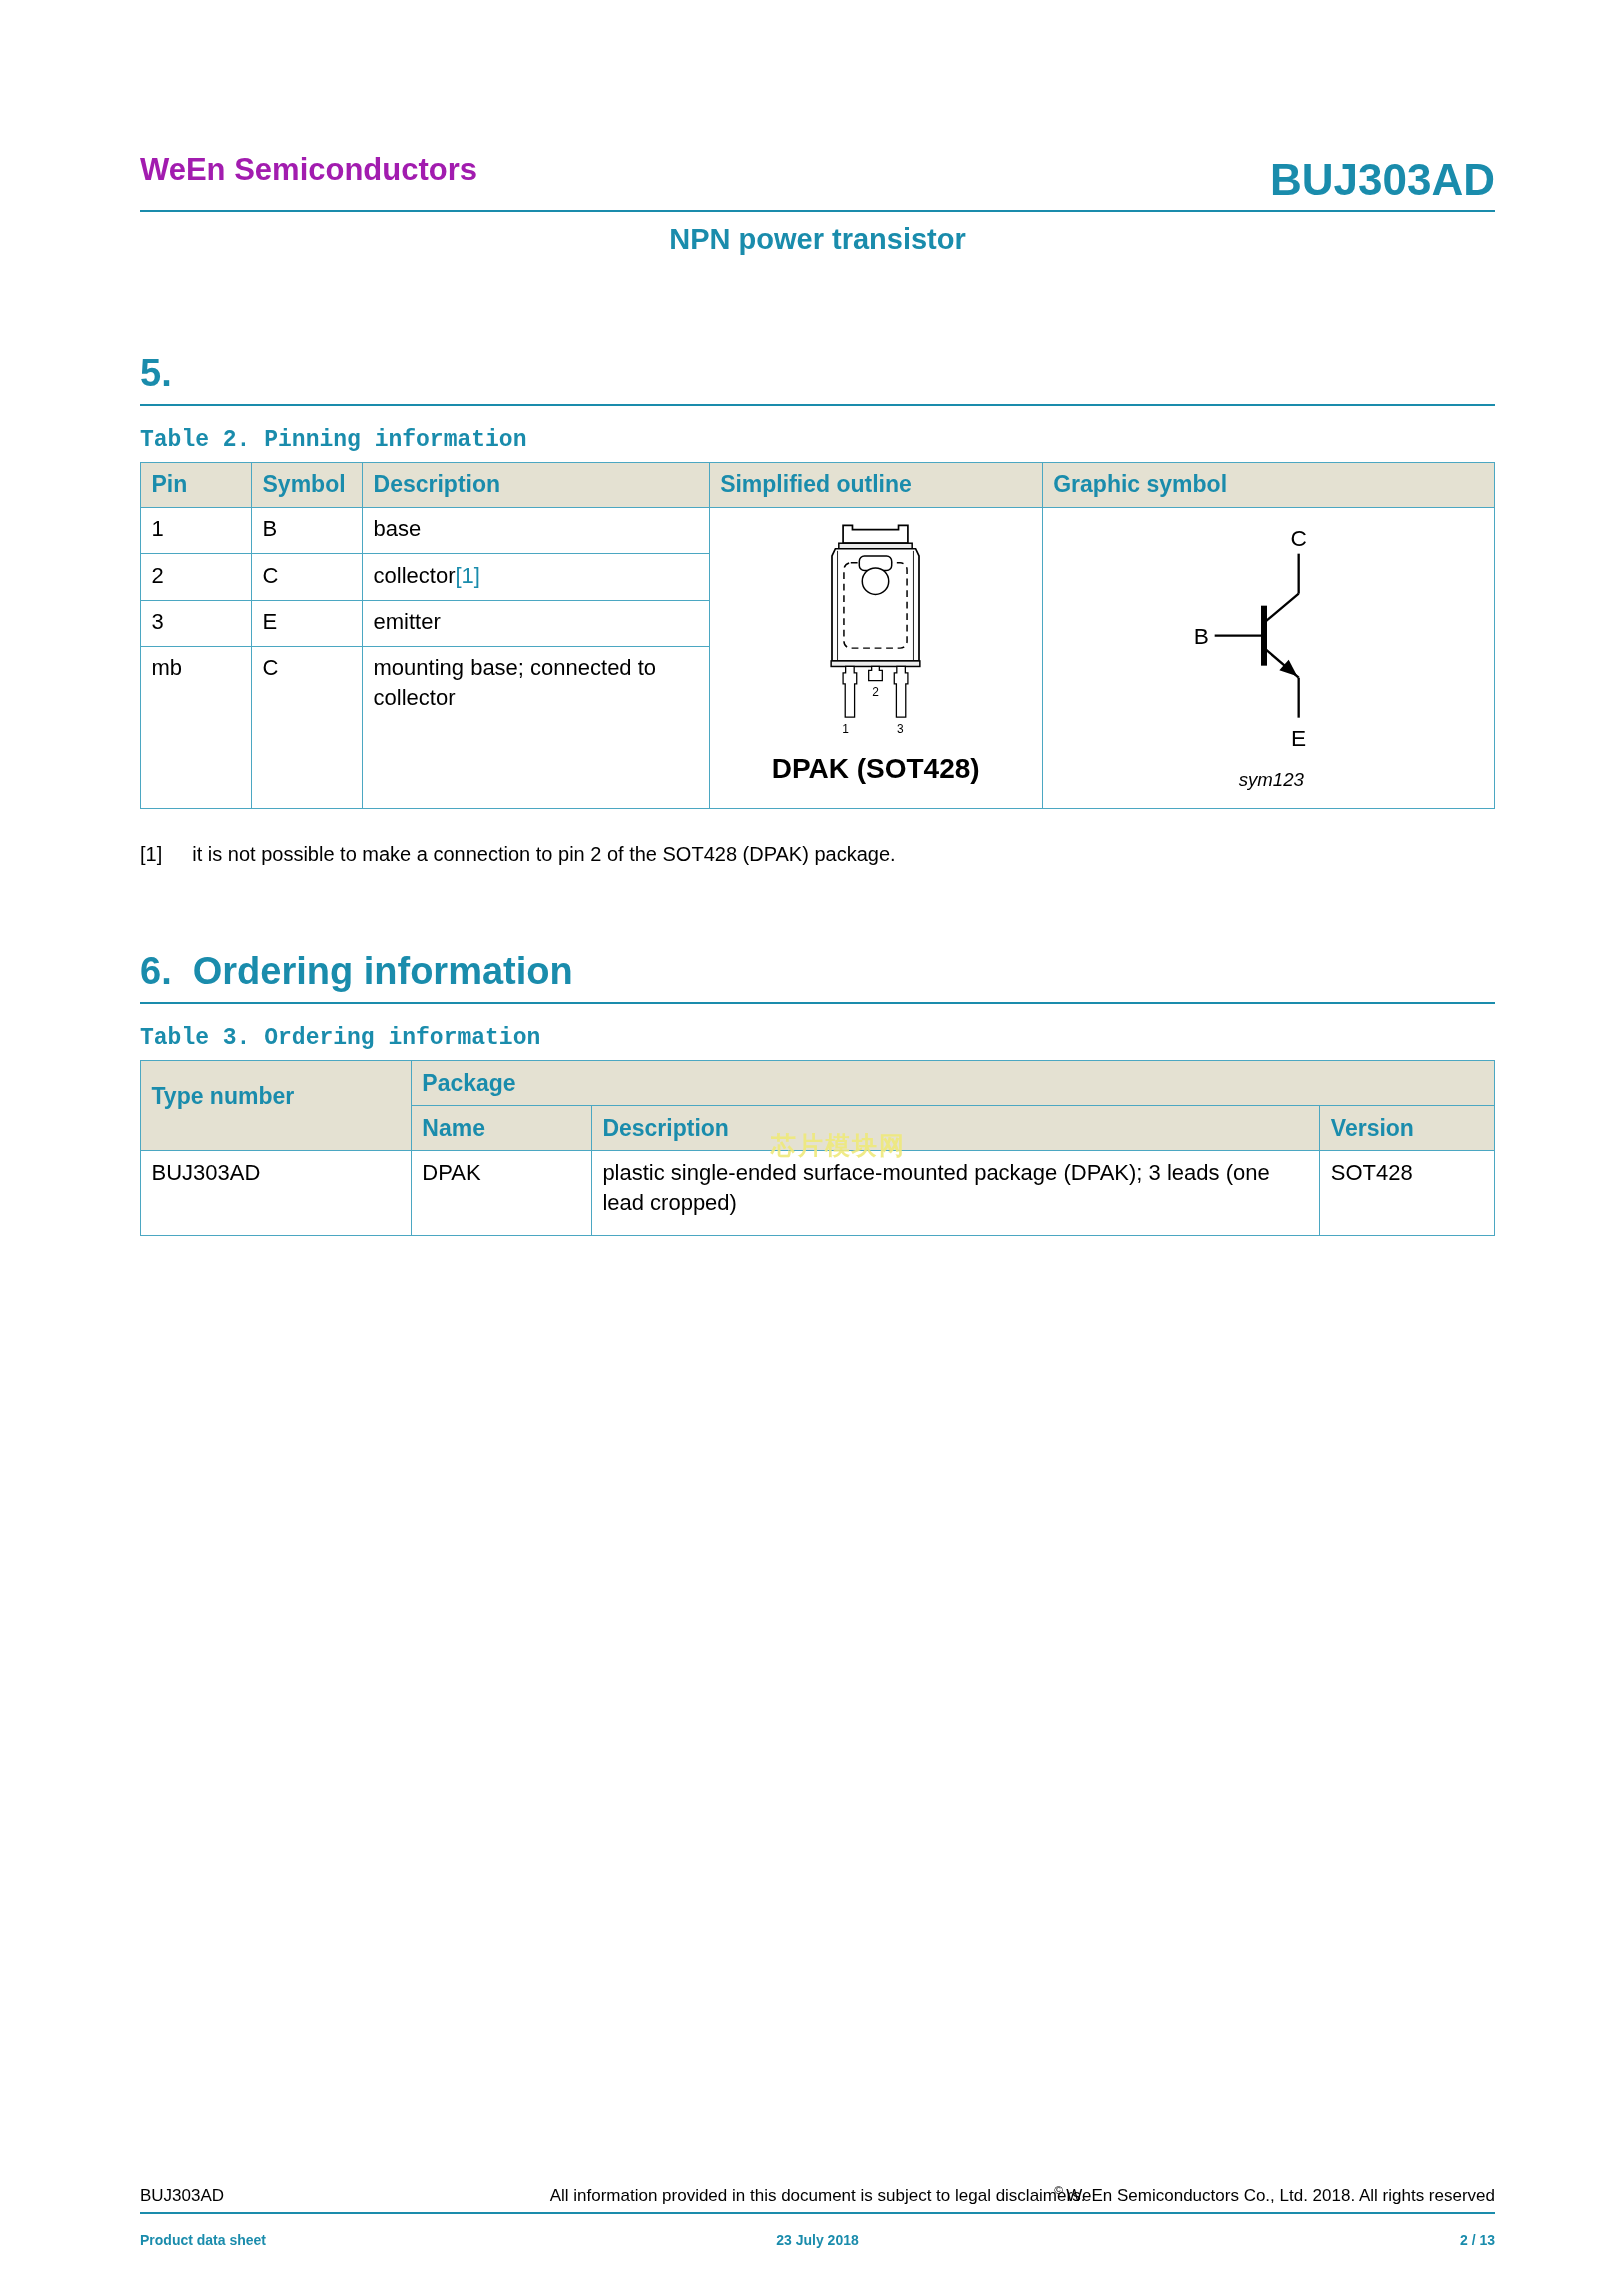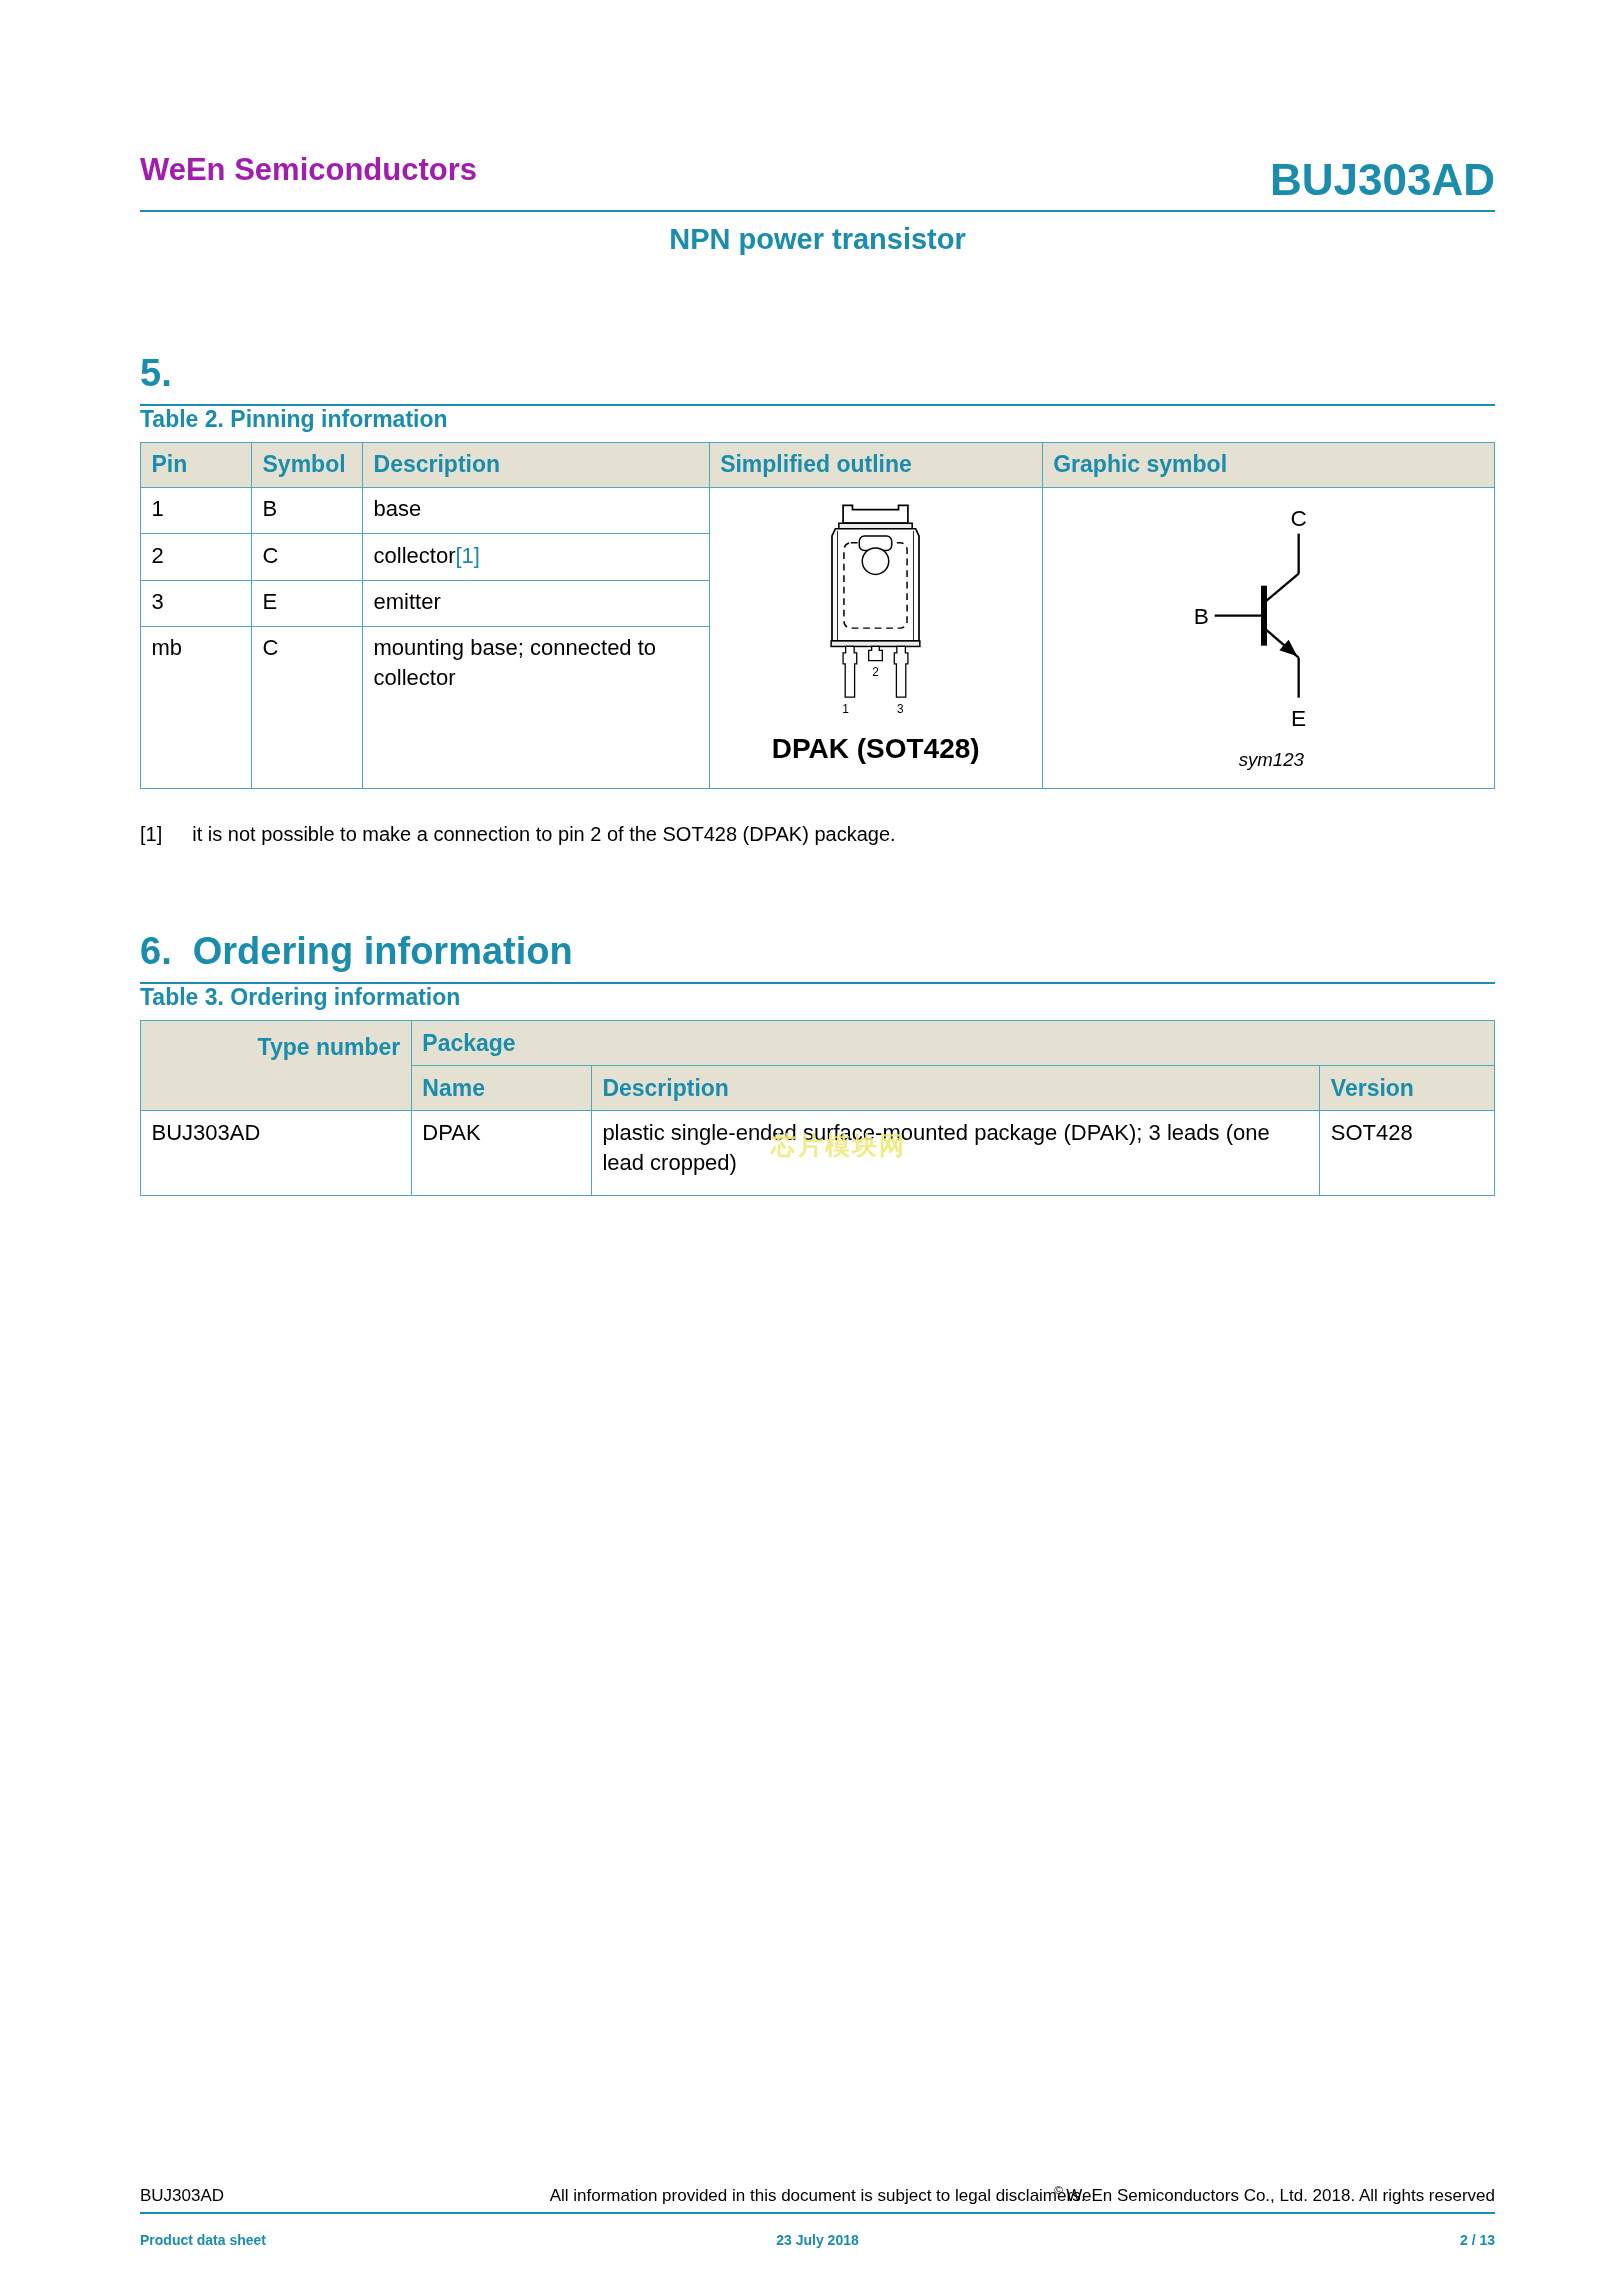--- a/index.html
+++ b/index.html
@@ -12,21 +12,21 @@
            margin-top:152px;border-bottom:2.6px solid #1A8CAC;}
   .brand{font-size:31px;font-weight:bold;color:#a21caf;margin-bottom:22px;}
   .part-title{font-size:44px;font-weight:bold;color:#1A8CAC;margin-bottom:5.2px;}
   .subtitle{text-align:center;font-size:29px;font-weight:bold;color:#1A8CAC;margin-top:10.5px;}
 
   
   .sec-h{display:flex;gap:21px;font-size:38px;font-weight:bold;color:#1A8CAC;}
   .sec-h.first{margin-top:96px;}
   .sec-h.second{margin-top:84px;}
   .rule{border-top:2.6px solid #1A8CAC;margin-top:9.2px;}
-  .tbl-caption{font-size:23px;font-weight:bold;color:#1A8CAC;}
+  .tbl-caption{margin-top:21px;font-size:23px;font-weight:bold;color:#1A8CAC;font-family:Liberation Mono, monospace;}
 
   
   table{border-collapse:collapse;width:100%;margin-top:9.2px;table-layout:fixed;border-radius:11px;}
   th,td{border:1.3px solid #4BA7C2;padding:6.5px 10.5px;font-size:22px;text-align:left;
         vertical-align:top;line-height:1.35;}
   th{background:#E4E1D2;color:#1A8CAC;font-weight:bold;font-size:23px;vertical-align:middle;}
   .pin-table th{height:31px;}
   .row-std td{height:30px;}
   .row-last td{height:140px;}
   .cell-center{text-align:center;vertical-align:top;padding-top:11.8px;}
@@ -173,21 +173,21 @@
 
     <table class="ord-table">
       <colgroup>
         <col style="width:20%">
           <col style="width:13.3%">
           <col style="width:53.8%">
           <col style="width:12.9%">
       </colgroup>
       <tbody>
           <tr>
-        <th rowspan="2" style="vertical-align:top;padding-top:11px;text-align:right;">Type number</th>
+        <th rowspan="2" style="vertical-align:top;padding-top:20px;">Type number</th>
         <th colspan="3">Package</th>
       </tr>
       <tr>
         <th class="sub">Name</th>
         <th class="sub">Description</th>
         <th class="sub">Version</th>
       </tr>
       <tr class="body">
         <td>BUJ303AD</td>
         <td>DPAK</td>

